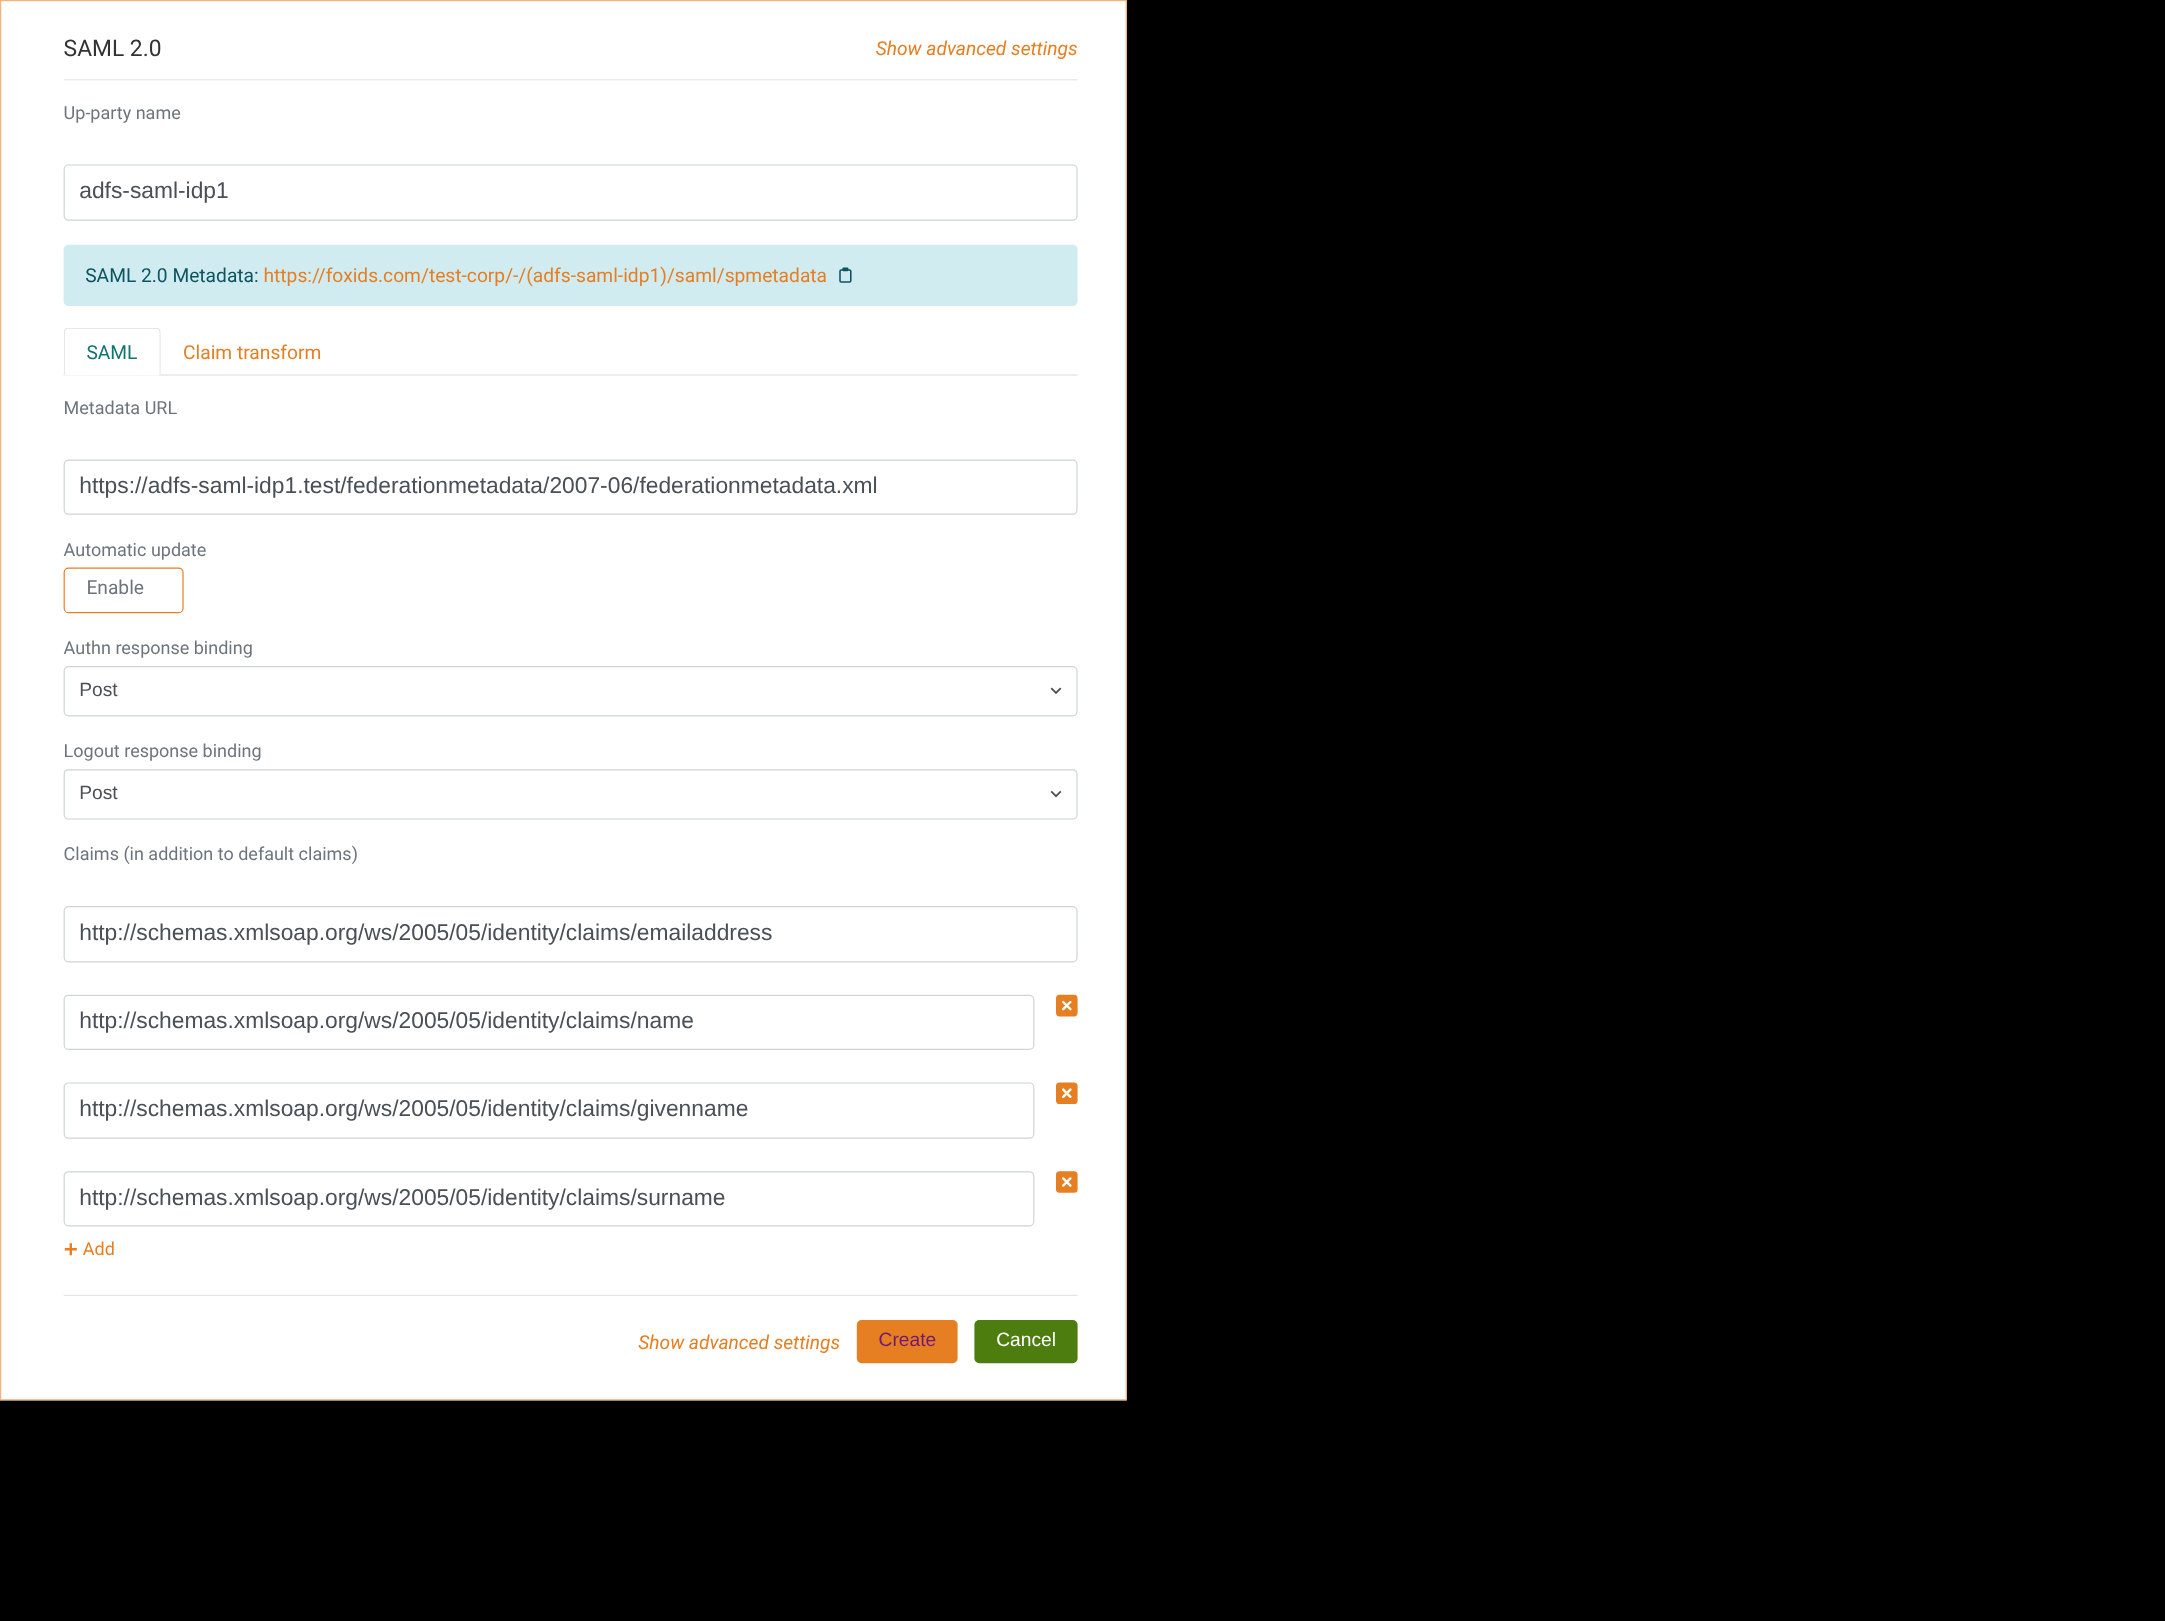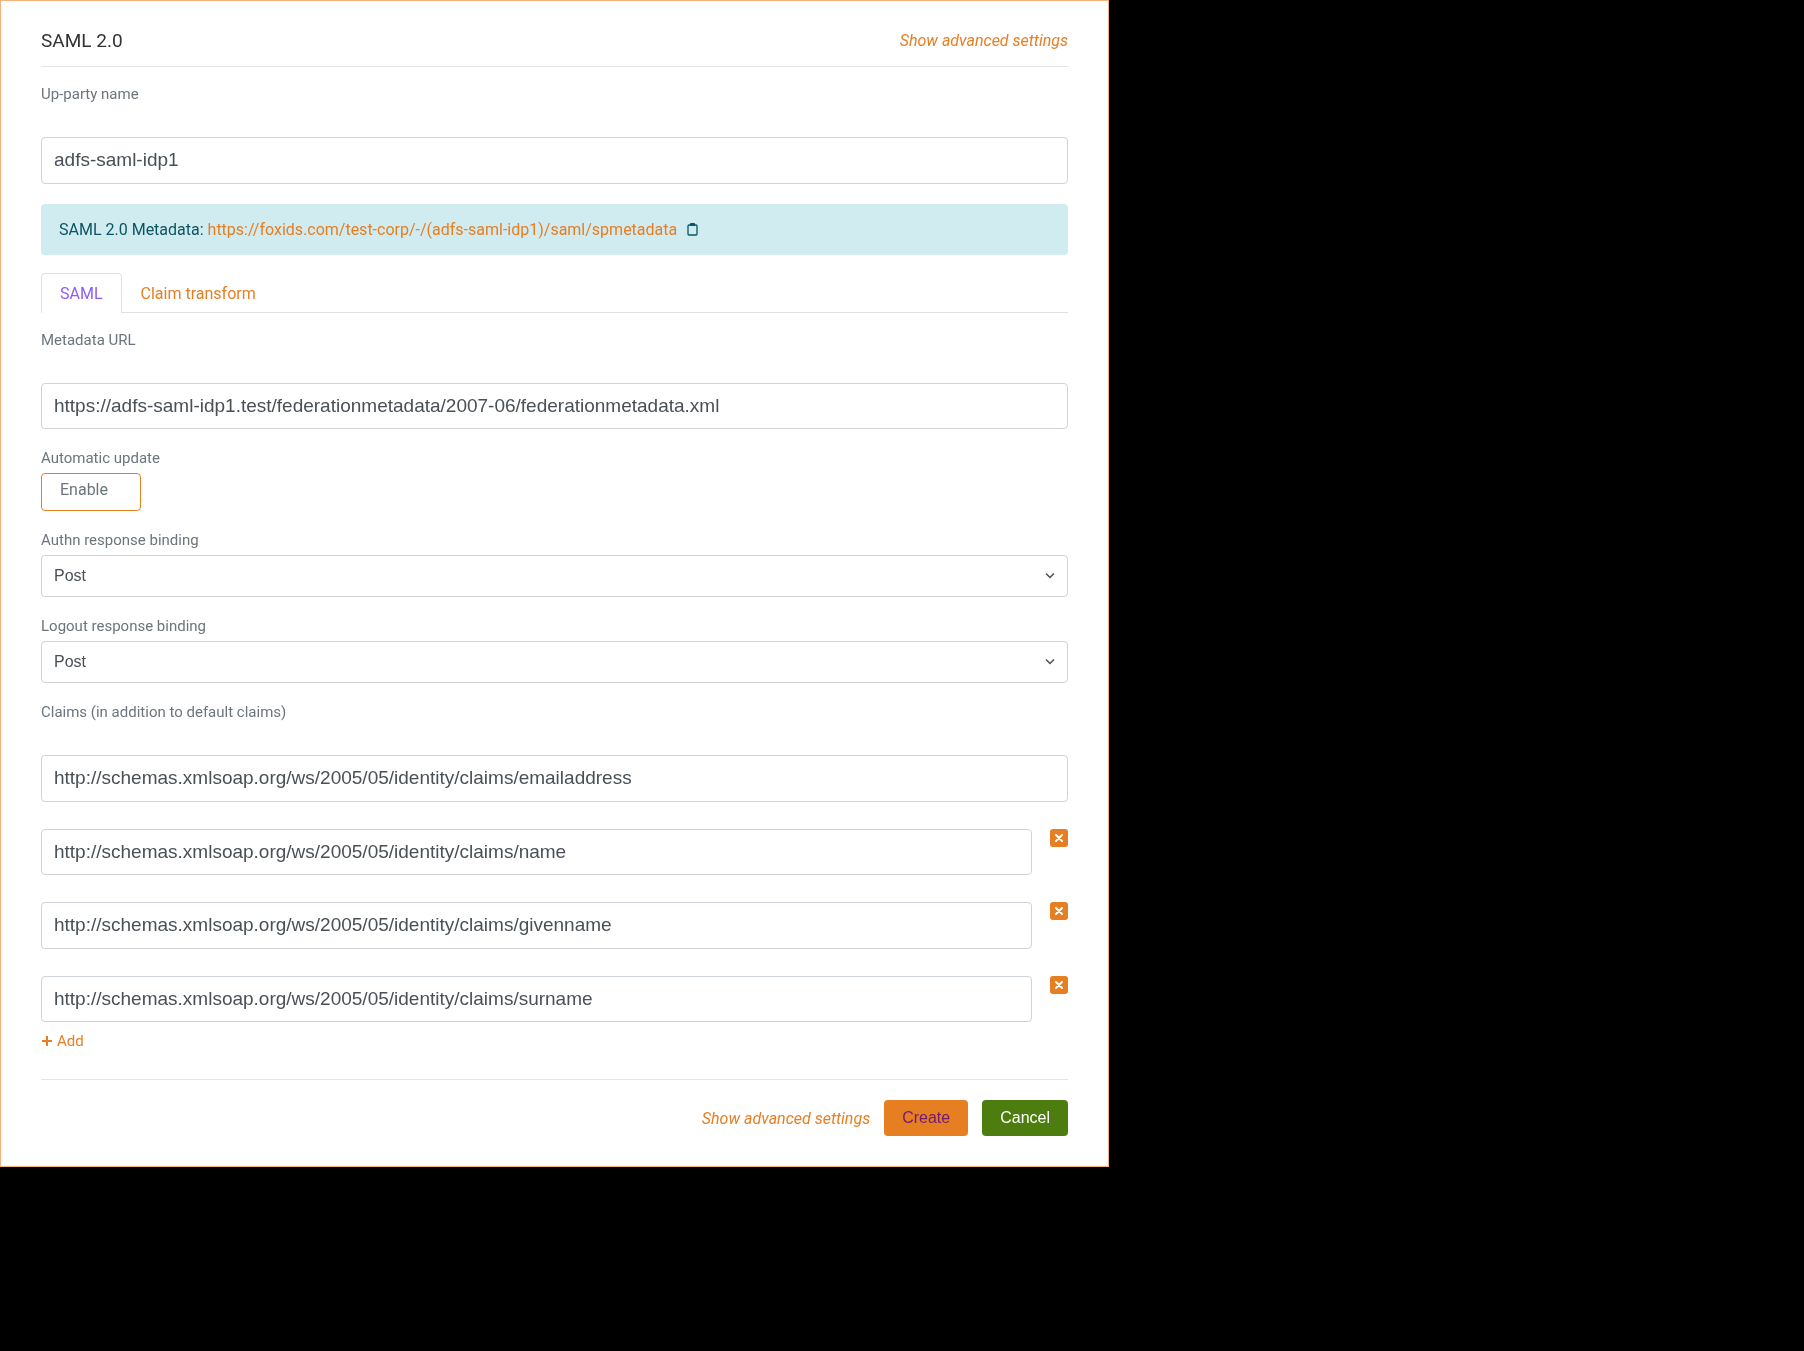--- a/index.html
+++ b/index.html
@@ -4,24 +4,24 @@
 <style>
   * { box-sizing: border-box; }
   html, body { margin: 0; padding: 0; height: 100%; }
   body {
     font-family: "Segoe UI", -apple-system, BlinkMacSystemFont, Roboto, "Helvetica Neue", Arial, sans-serif;
     background: #000;
     font-size: 16px;
     color: #212529;
   }
   .page {
-    width: 1109px;
+    width: 939px;
     background: #fff;
     border: 1px solid #f5b27a;
-    padding: 28px 40px 30px 40px;
+    padding: 28px 40px 30px 52px;
     position: relative;
   }
   .header-row {
     display: flex;
     justify-content: space-between;
     align-items: center;
     border-bottom: 1px solid #e5e5e5;
     padding-bottom: 14px;
     margin-bottom: 18px;
   }
@@ -84,21 +84,21 @@
     font-size: 16px;
     color: #e67e22;
     cursor: pointer;
     border: 1px solid transparent;
     border-bottom: none;
     border-top-left-radius: 4px;
     border-top-right-radius: 4px;
     margin-bottom: -1px;
   }
   .tab.active {
-    color: #8b5cf6;
+    color: #0f766e;
     background: #fff;
     border-color: #dee2e6 #dee2e6 #fff;
   }
   .toggle-wrap {
     display: inline-flex;
     align-items: flex-start;
     border: 1px solid #e67e22;
     border-radius: 4px;
     overflow: hidden;
     height: 38px;

